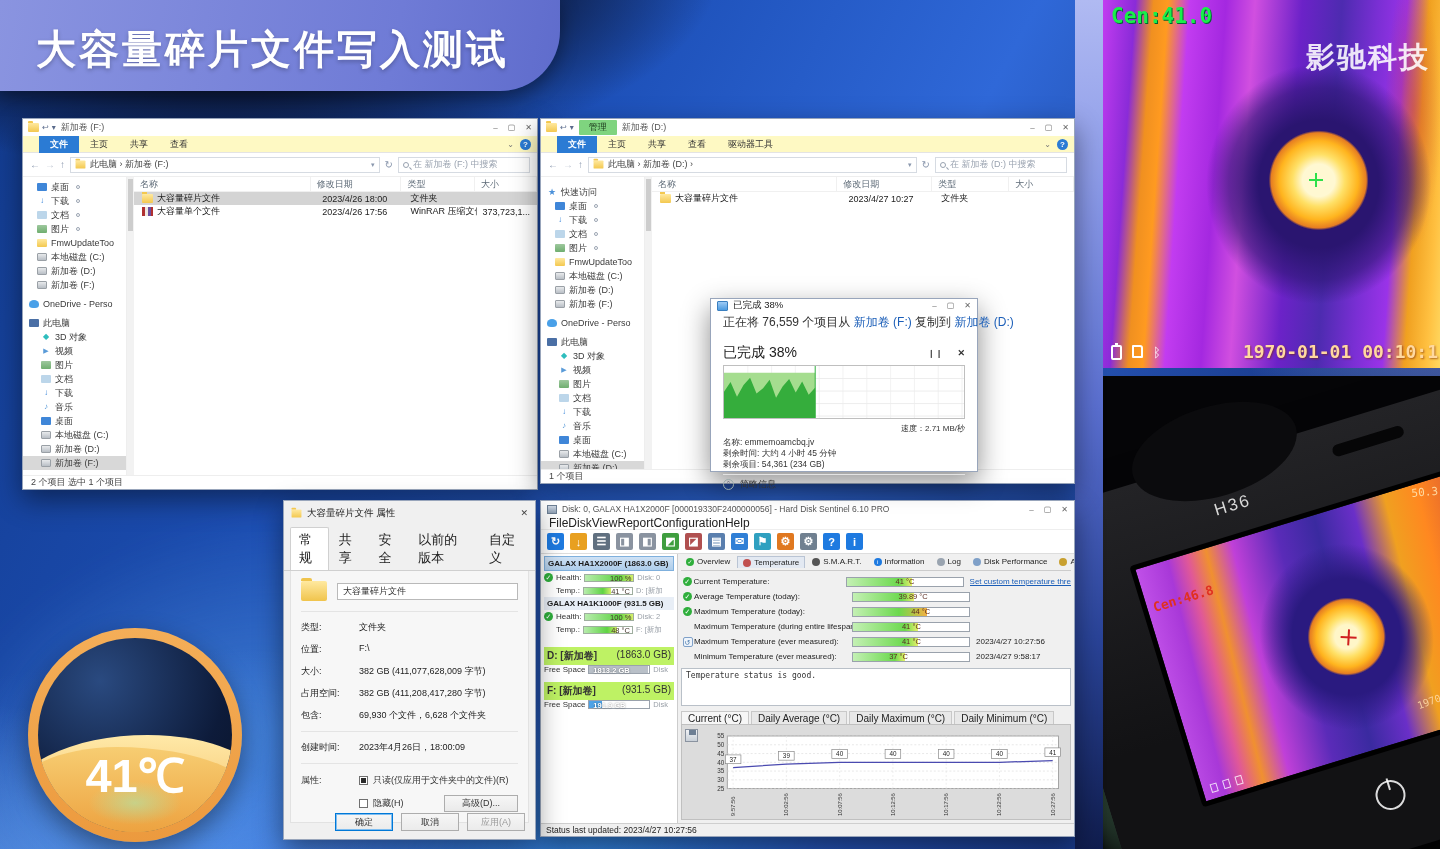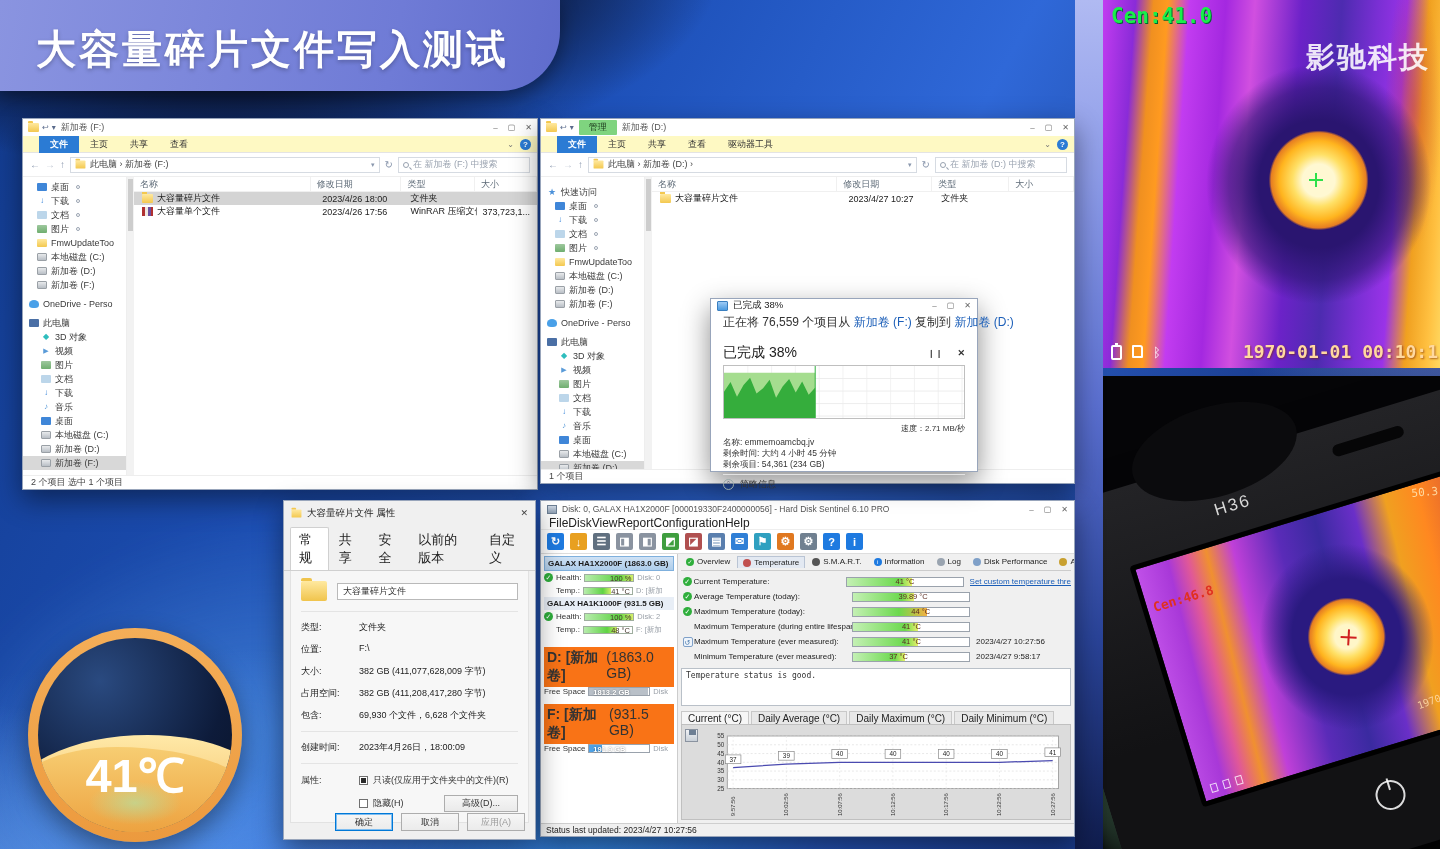--- a/index.html
+++ b/index.html
@@ -137,21 +137,21 @@
 .s-main{flex:1;display:flex;overflow:hidden}
 .s-left{width:137px;background:#fff;border-right:1px solid #ccc;padding:2px 3px;overflow:hidden}
 .disk-head{font-size:8px;font-weight:700;color:#1a1a1a;background:#e8eef6;padding:2px 3px;white-space:nowrap}
 .disk-head.sel{background:linear-gradient(#cfe2f5,#aecdea);border:1px solid #7fb0dd}
 .s-row{display:flex;align-items:center;gap:3px;height:13px;font-size:8px;color:#333;white-space:nowrap}
 .s-check{width:9px;height:9px;border-radius:50%;background:#2fae3c;color:#fff;font-size:7px;line-height:9px;text-align:center;flex:0 0 auto}
 .s-bar{width:50px;height:8px;border:1px solid #9fae9f;background:#fff;position:relative;flex:0 0 auto}
 .s-bar i{position:absolute;left:0;top:0;bottom:0;background:linear-gradient(90deg,#b8ecad,#5fd344 70%,#d6ef6a)}
 .s-bar b{position:absolute;right:2px;top:-1px;font-size:7.5px;font-weight:400;color:#43332a}
 .s-dim{color:#9aa0a8;font-size:7.5px;overflow:hidden}
-.vol-head{display:flex;font-size:14px;font-weight:700;background:#f97316;padding:2px 3px;margin-top:3px}
+.vol-head{display:flex;font-size:10px;font-weight:700;background:#bef264;padding:2px 3px;margin-top:3px}
 .vol-head .sz{margin-left:auto;font-weight:400}
 .vol-row{display:flex;align-items:flex-start;gap:3px;height:14px;font-size:8px}
 .vol-bar{width:62px;height:9px;border:1px solid #9aa2ac;background:#fff;position:relative}
 .vol-bar i{position:absolute;left:0;top:0;bottom:0}
 .vol-bar b{position:absolute;left:4px;top:0;font-size:7.5px;color:#fff;font-weight:700;text-shadow:0 0 2px rgba(0,0,0,.5)}
 .s-right{flex:1;display:flex;flex-direction:column;padding:2px 3px;overflow:hidden}
 .s-tabs{display:flex;align-items:flex-start;gap:2px;height:15px;border-bottom:1px solid #ccc;white-space:nowrap}
 .s-tab{display:flex;align-items:center;gap:3px;font-size:8px;color:#222;padding:1px 5px}
 .s-tab.active{background:#e3e9f2;border:1px solid #b9c4d4;border-bottom:none}
 .s-tabic{width:8px;height:8px;border-radius:50%;font-size:6px;color:#fff;display:flex;align-items:center;justify-content:center}

